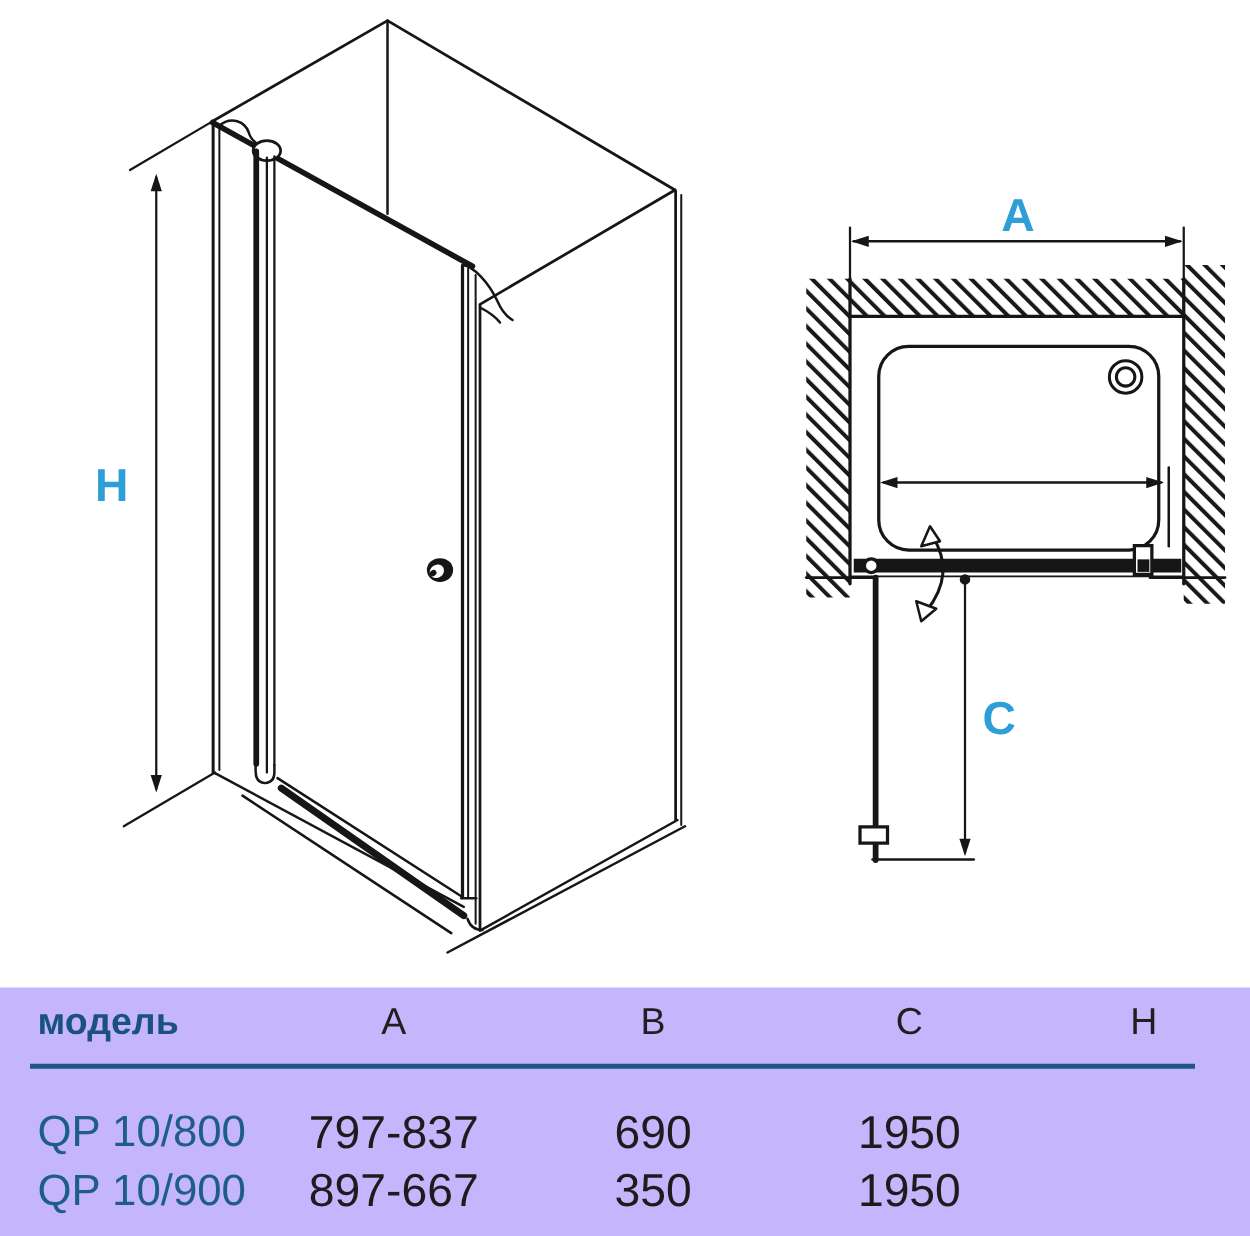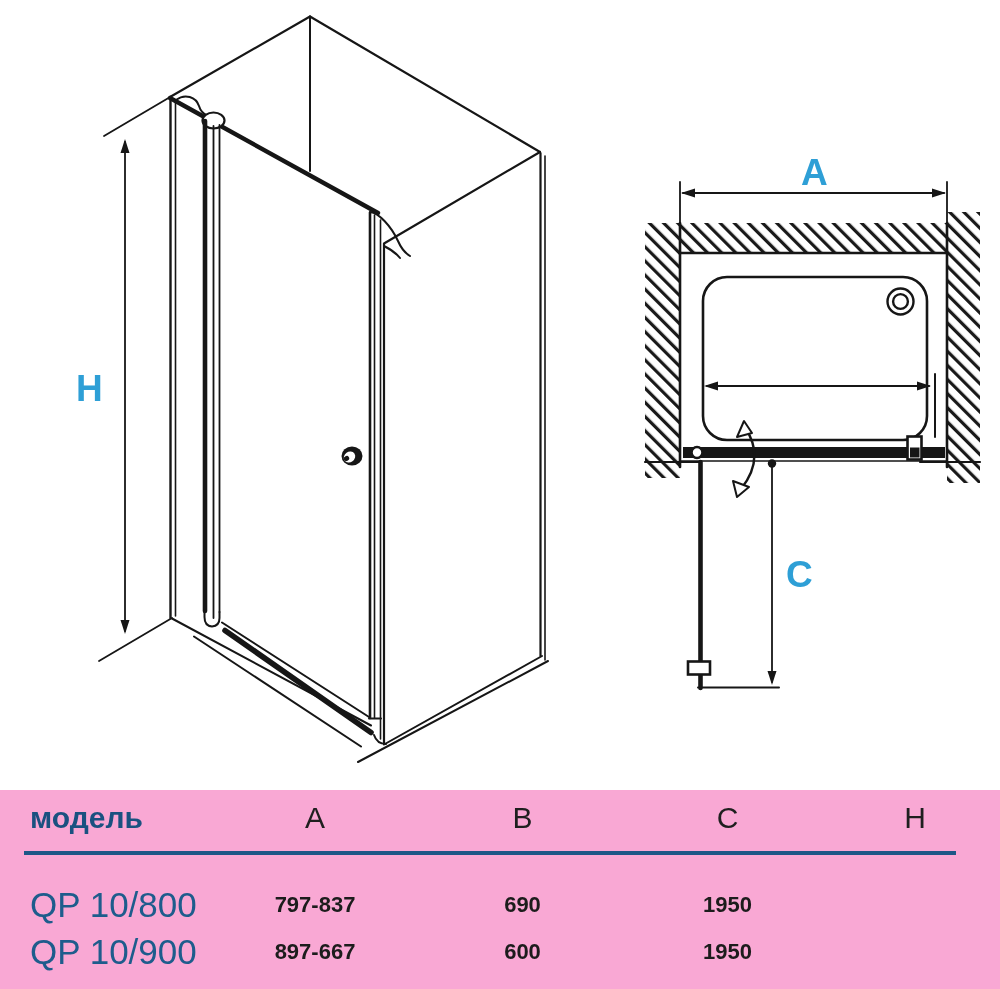--- a/index.html
+++ b/index.html
@@ -2,32 +2,32 @@
 <html><head>
 <meta charset="utf-8">
 <style>
   html,body{margin:0;padding:0;background:#ffffff;}
   body{width:1000px;height:989px;position:relative;overflow:hidden;
        font-family:"Liberation Sans",sans-serif;}
   #stage{position:absolute;left:0;top:0;width:1000px;height:989px;background:#fff;}
   svg{position:absolute;left:0;top:0;}
   .dimlabel{font-family:"Liberation Sans",sans-serif;font-weight:bold;font-size:37px;}
   
-  #spec-table{position:absolute;left:0;top:790px;width:1000px;height:199px;background:#f9a8d4;}
+  #spec-table{position:absolute;left:0;top:790px;width:1000px;height:199px;background:#c4b5fd;}
   .trow{position:absolute;left:0;width:1000px;display:grid;
         grid-template-columns:210px 210px 205px 205px 170px;align-items:center;}
   .trow .c0{padding-left:30px;text-align:left;}
   .trow .cv{text-align:center;}
   .hdr{top:10px;height:36px;font-size:30px;color:#1f1f1f;}
   .hdr .c0{font-weight:bold;color:#1a5180;}
   .rule{position:absolute;left:24px;top:61px;width:932px;height:4px;background:#1d5787;}
   .r1{top:95px;height:36px;}
   .r2{top:142px;height:36px;}
   .r1 .c0,.r2 .c0{color:#1e5c8c;font-size:35px;}
-  .r1 .cv,.r2 .cv{color:#1c1c1c;font-size:22px;font-weight:bold;}
+  .r1 .cv,.r2 .cv{color:#1c1c1c;font-size:37px;}
 </style>
 </head>
 <body>
 
 <div id="stage">
 
 <svg width="1000" height="790" viewBox="0 0 1000 790">
   <defs>
     <pattern id="hatch" width="10" height="10" patternUnits="userSpaceOnUse" patternTransform="rotate(-45)">
       <rect x="0" y="0" width="3.2" height="10" fill="#191919"></rect>
@@ -173,18 +173,18 @@
   <div class="rule"></div>
   <div class="trow r1">
     <div class="c0">QP 10/800</div>
     <div class="cv">797-837</div>
     <div class="cv">690</div>
     <div class="cv">1950</div>
   </div>
   <div class="trow r2">
     <div class="c0">QP 10/900</div>
     <div class="cv">897-667</div>
-    <div class="cv">600</div>
+    <div class="cv">350</div>
     <div class="cv">1950</div>
   </div>
 </div>
 
 </div>
 
 </body></html>

